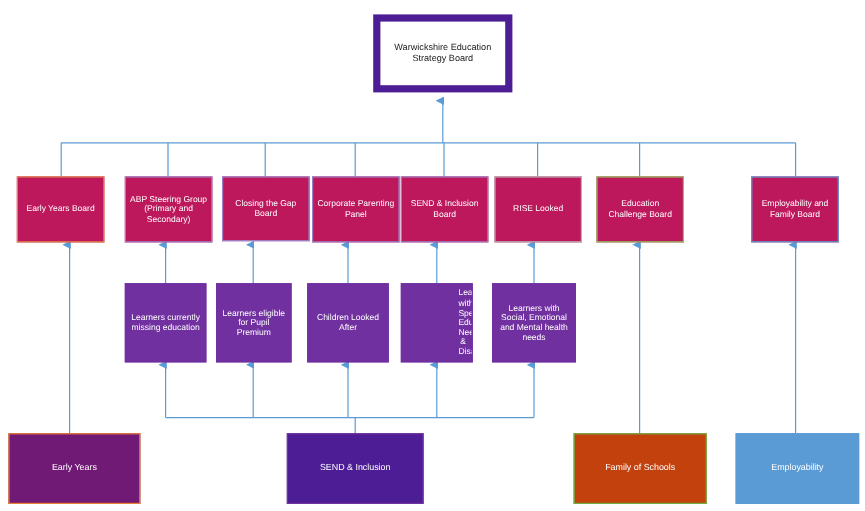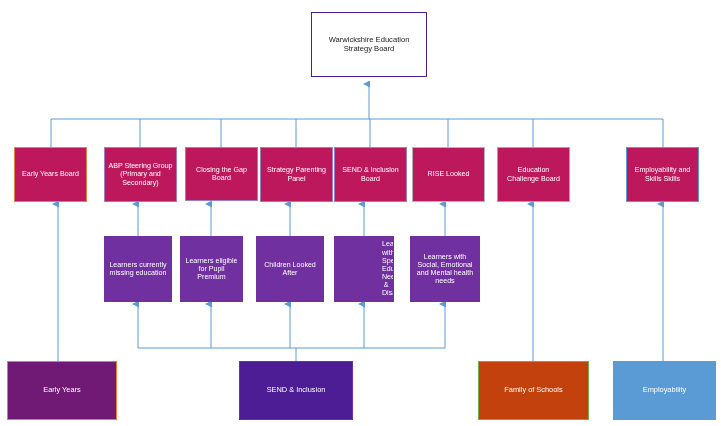--- a/index.html
+++ b/index.html
@@ -38,21 +38,21 @@
   }
   .node .label {
     display: block;
     width: 100%;
     padding: 0 3px;
     box-sizing: border-box;
   }
   
   .node.root {
     background: #ffffff;
-    border: 1px solid #4c1d95;
+    border: 6px solid #4c1d95;
     color: #1a1a1a;
     font-size: 7.6px;
   }
   
   .node.board {
     background: #be185d;
     color: #ffffff;
     font-size: 7.1px;
     border: 1px solid #a5a5a5;
   }
@@ -133,33 +133,33 @@
   <div class="node board bd-orange" style="left: 14px; top: 147px; width: 73px; height: 55px;">
     <span class="label">Early Years Board</span>
   </div>
   <div class="node board bd-purple" style="left: 104px; top: 147px; width: 73px; height: 55px;">
     <span class="label">ABP Steering Group (Primary and Secondary)</span>
   </div>
   <div class="node board bd-purple" style="left: 185px; top: 147px; width: 73px; height: 54px;">
     <span class="label">Closing the Gap Board</span>
   </div>
   <div class="node board bd-purple" style="left: 260px; top: 147px; width: 73px; height: 55px;">
-    <span class="label">Strategy Parenting Panel</span>
+    <span class="label">Corporate Parenting Panel</span>
   </div>
   <div class="node board bd-purple" style="left: 334px; top: 147px; width: 73px; height: 55px;">
     <span class="label">SEND &amp; Inclusion Board</span>
   </div>
   <div class="node board bd-grey" style="left: 412px; top: 147px; width: 73px; height: 55px;">
     <span class="label">RISE Looked</span>
   </div>
   <div class="node board bd-green" style="left: 497px; top: 147px; width: 73px; height: 55px;">
     <span class="label">Education Challenge Board</span>
   </div>
   <div class="node board bd-blue" style="left: 626px; top: 147px; width: 73px; height: 55px;">
-    <span class="label">Employability and Skills Skills</span>
+    <span class="label">Employability and Family Board</span>
   </div>
 
   <div class="node cohort" style="left: 104px; top: 236px; width: 68px; height: 66px;">
     <span class="label">Learners currently missing education</span>
   </div>
   <div class="node cohort" style="left: 180px; top: 236px; width: 63px; height: 66px;">
     <span class="label">Learners eligible for Pupil Premium</span>
   </div>
   <div class="node cohort" style="left: 256px; top: 236px; width: 68px; height: 66px;">
     <span class="label">Children Looked After</span>

